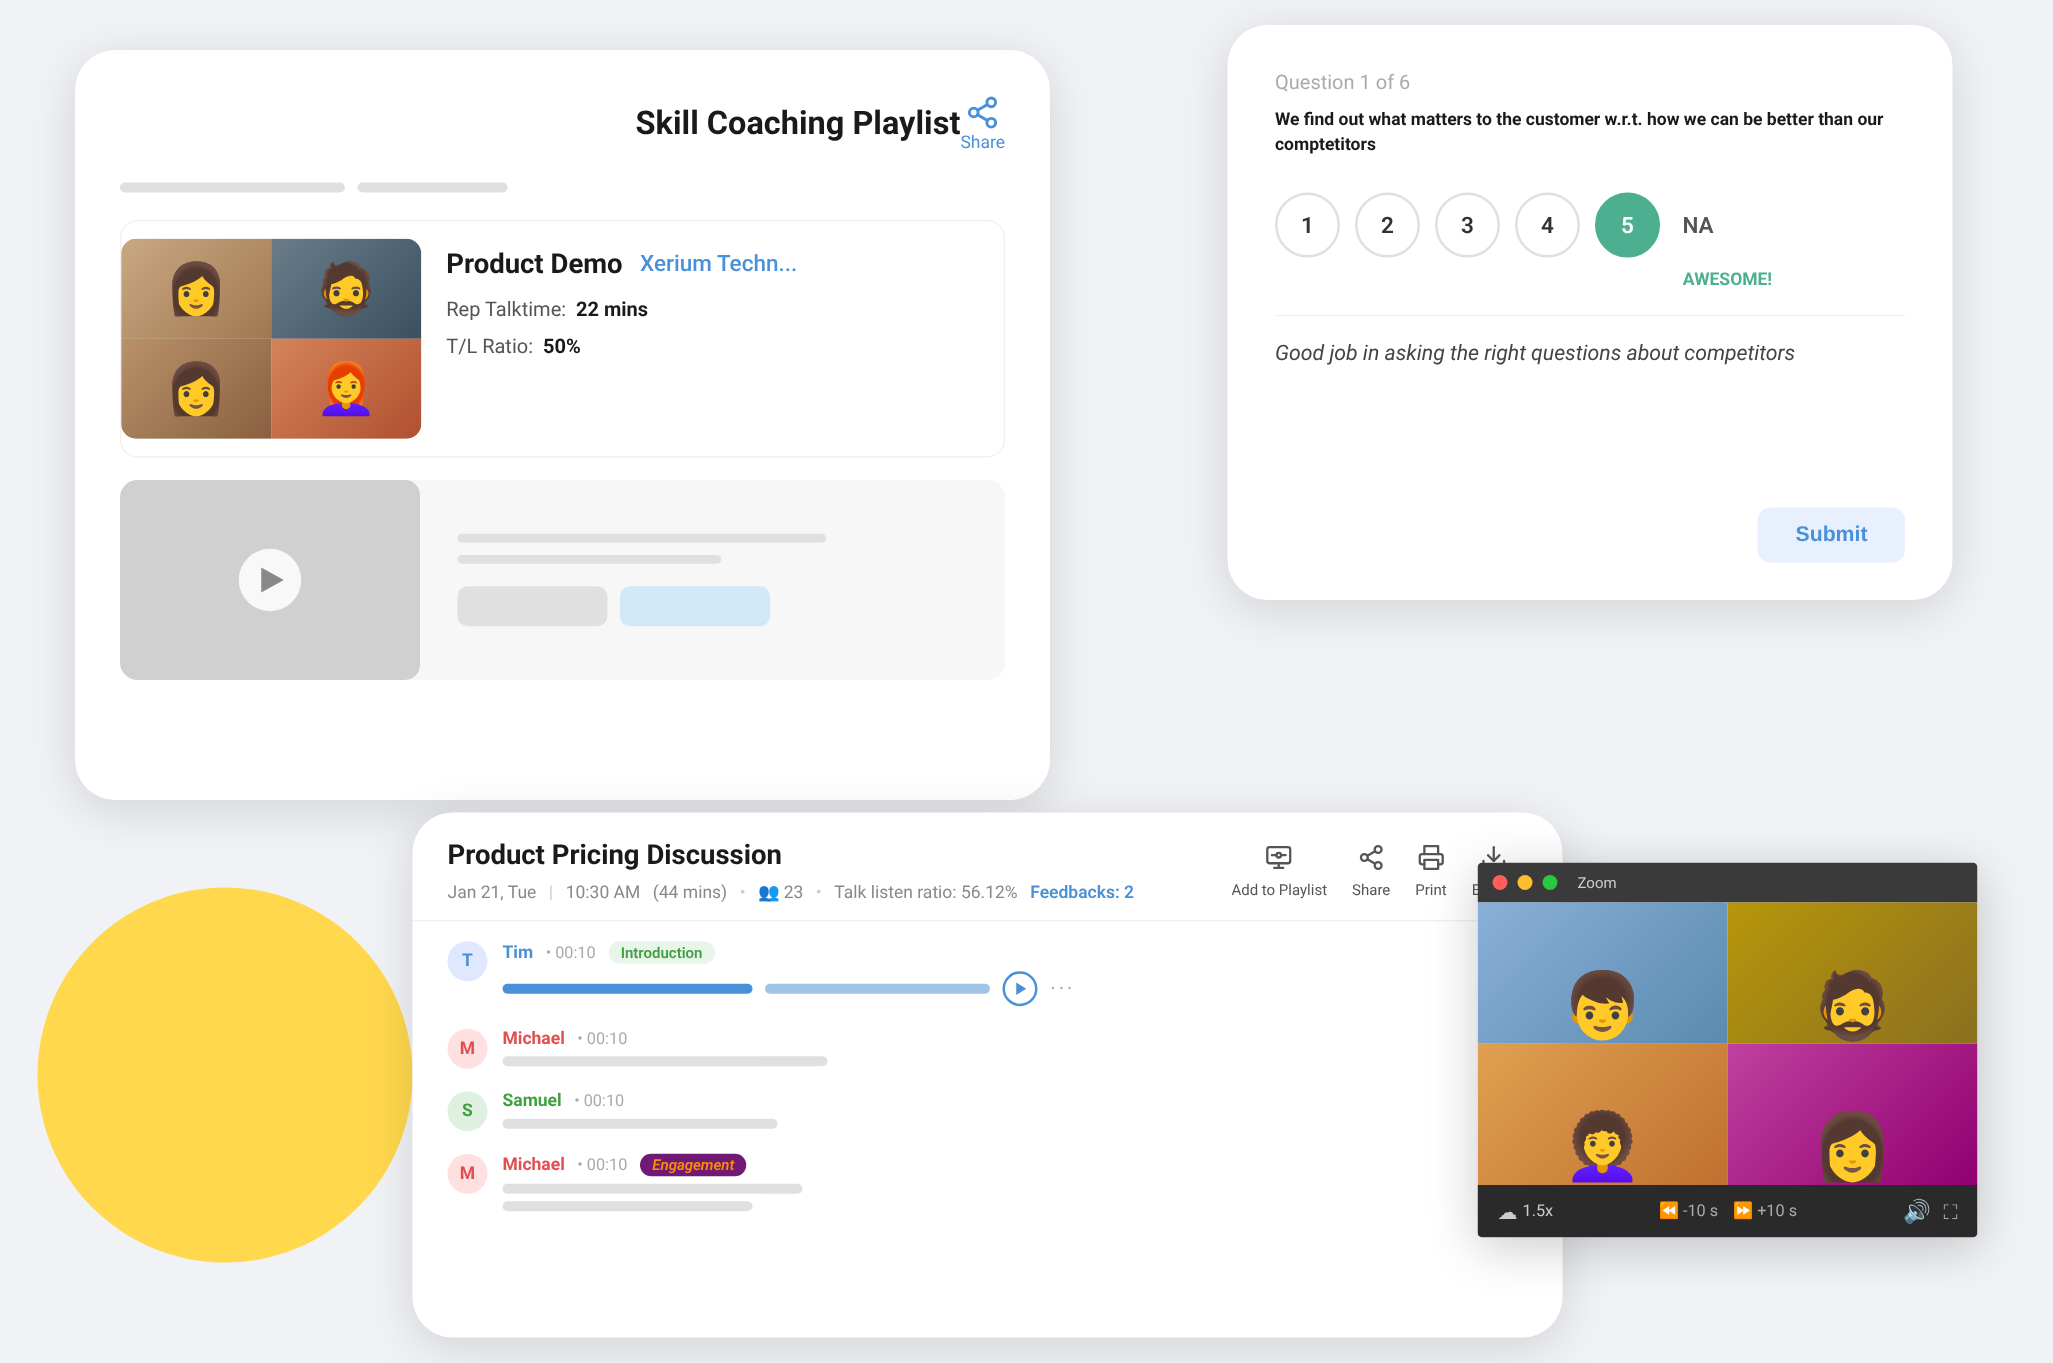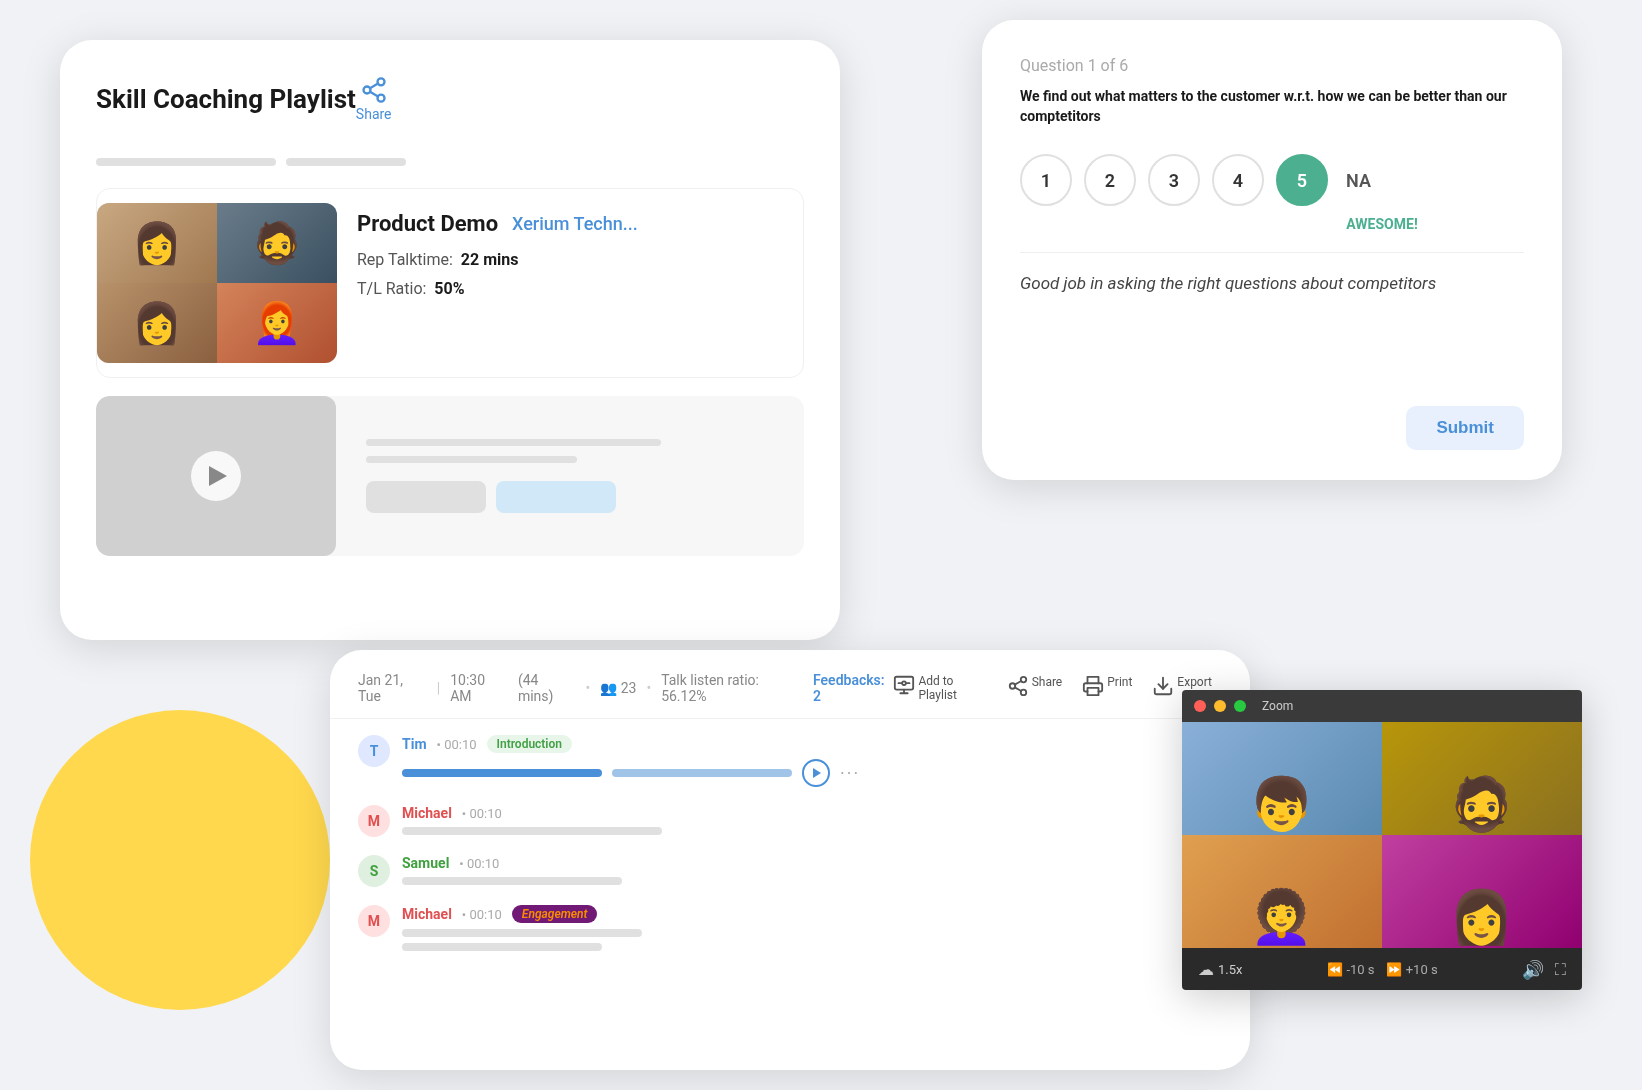--- a/index.html
+++ b/index.html
@@ -38,22 +38,22 @@
       min-height: 600px;
       top: 40px;
       left: 60px;
       z-index: 1;
       padding: 36px 36px 30px 36px;
     }
 
     .playlist-card-header {
       display: flex;
       align-items: center;
-      justify-content: flex-start;
-      margin-bottom: 36px;
+      justify-content: flex-end;
+      margin-bottom: 24px;
     }
 
     .playlist-title {
       font-size: 26px;
       font-weight: 700;
       color: #1a1a1a;
     }
 
     .share-btn {
       display: flex;
@@ -347,21 +347,22 @@
 
     .call-detail-actions {
       display: flex;
       align-items: center;
       gap: 20px;
       margin-left: auto;
     }
 
     .action-btn {
       display: flex;
-      flex-direction: row;
+      flex-direction: column;
+      align-items: center;
       gap: 3px;
       cursor: pointer;
       color: #555;
       font-size: 12px;
     }
 
     .action-icon {
       font-size: 20px;
       color: #555;
     }
@@ -682,20 +683,21 @@
 
   <p class="question-feedback">Good job in asking the right questions about competitors</p>
 
   <button class="submit-btn">Submit</button>
 </div>
 
 <div class="card call-detail-card">
   <div class="call-detail-header">
     <div class="call-detail-top">
       <div>
+        <div class="call-detail-title">Product Pricing Discussion</div>
         <div class="call-detail-meta">
           <span>Jan 21, Tue</span>
           <span class="meta-dot">|</span>
           <span>10:30 AM</span>
           <span>(<span>44 mins</span>)</span>
           <span class="meta-dot">•</span>
           <span class="participants-icon">
             <span>👥</span>
             <span>23</span>
           </span>

